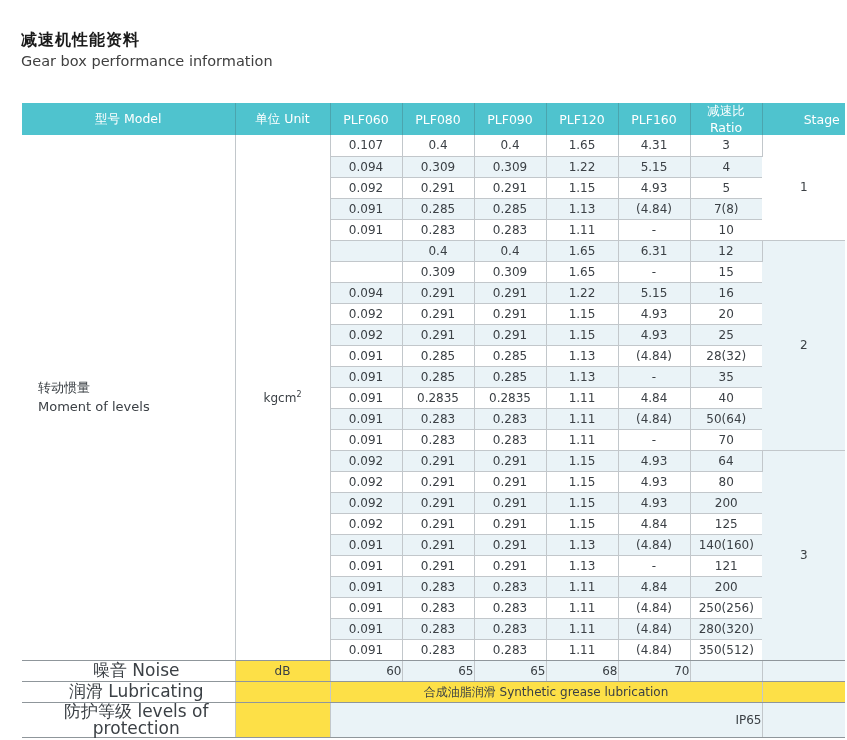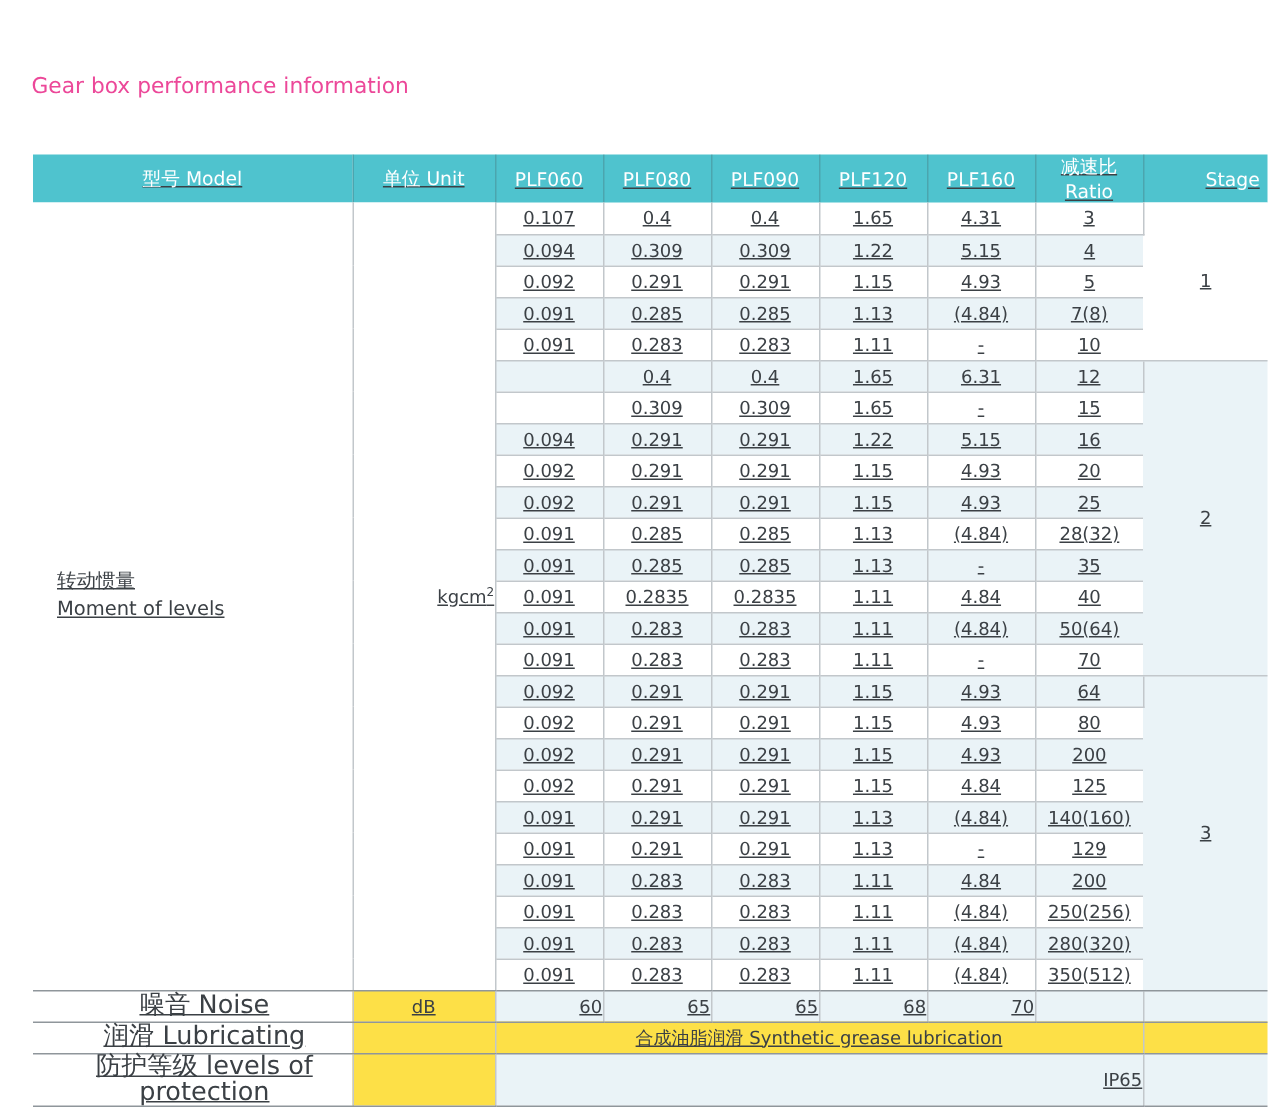--- a/index.html
+++ b/index.html
@@ -14,24 +14,24 @@
   *{box-sizing:border-box;}
   html,body{margin:0;padding:0;}
   body{
     width:847px;height:740px;background:#ffffff;
     font-family:"DejaVu Sans","Liberation Sans",sans-serif;
     color:var(--text);
   }
   .page{position:relative;width:847px;height:740px;overflow:hidden;background:#fff;}
   .titles{position:absolute;left:21px;top:30px;}
   .title-zh{font-size:16px;font-weight:bold;color:var(--title);letter-spacing:1px;}
-  .title-en{font-size:14.5px;color:#ec4899;margin-top:20px;}
+  .title-en{font-size:14.5px;color:#404040;margin-top:2px;}
   table.perf{
     position:absolute;left:22px;top:103px;width:823px;
-    border-collapse:collapse;table-layout:fixed;text-decoration:underline;
+    border-collapse:collapse;table-layout:fixed;
   }
   thead th{
     background:var(--header-bg);color:var(--header-text);
     font-weight:normal;font-size:12.5px;height:27px;padding:0;
     border-right:1px solid rgba(70,110,115,0.35);
   }
   thead th:last-child{border-right:none;padding-left:36px;}
   tbody tr{height:21px;}
   tbody td{
     border-right:1px solid var(--border-light);
@@ -42,34 +42,35 @@
   }
   tbody td:last-child{border-right:none;}
   tr.alt td{background:var(--alt-bg);}
   td.white-cell{background:#fde047;}
   td.alt-cell{background:var(--alt-bg);text-align:right;}
   td.model-cell{
     text-align:left;padding-left:16px;font-size:13px;
     background:#ffffff;border-bottom:none;vertical-align:middle;
   }
   td.model-cell .line{line-height:1.5;}
-  td.unit-cell{background:#ffffff;border-bottom:none;font-size:12px;text-align:right;}
+  td.unit-cell{background:#ffffff;border-bottom:none;font-size:12px;}
   td.unit-cell sup{font-size:8px;}
   td.stage-cell{background:#ffffff;font-size:12px;}
   td.stage-cell.alt-bg{background:var(--alt-bg);}
   td.dark-bottom, tr.last-data td{border-bottom:1px solid var(--border-dark) !important;}
   td.label-cell{
     text-align:center;padding-left:16px;font-size:17px;background:#ffffff;
   }
 </style>
 </head>
 <body>
 
 <div class="page">
   <div class="titles">
+    <div class="title-zh">减速机性能资料</div>
     <div class="title-en">Gear box performance information</div>
   </div>
 
   <table class="perf">
     <colgroup>
       <col style="width:213px">
       <col style="width:95px">
       <col style="width:72px">
       <col style="width:72px">
       <col style="width:72px">
@@ -259,21 +260,21 @@
           <td>1.13</td>
           <td>(4.84)</td>
           <td>140(160)</td>
         </tr>
         <tr>
           <td>0.091</td>
           <td>0.291</td>
           <td>0.291</td>
           <td>1.13</td>
           <td>-</td>
-          <td>129</td>
+          <td>121</td>
         </tr>
         <tr class="alt">
           <td>0.091</td>
           <td>0.283</td>
           <td>0.283</td>
           <td>1.11</td>
           <td>4.84</td>
           <td>200</td>
         </tr>
         <tr>

